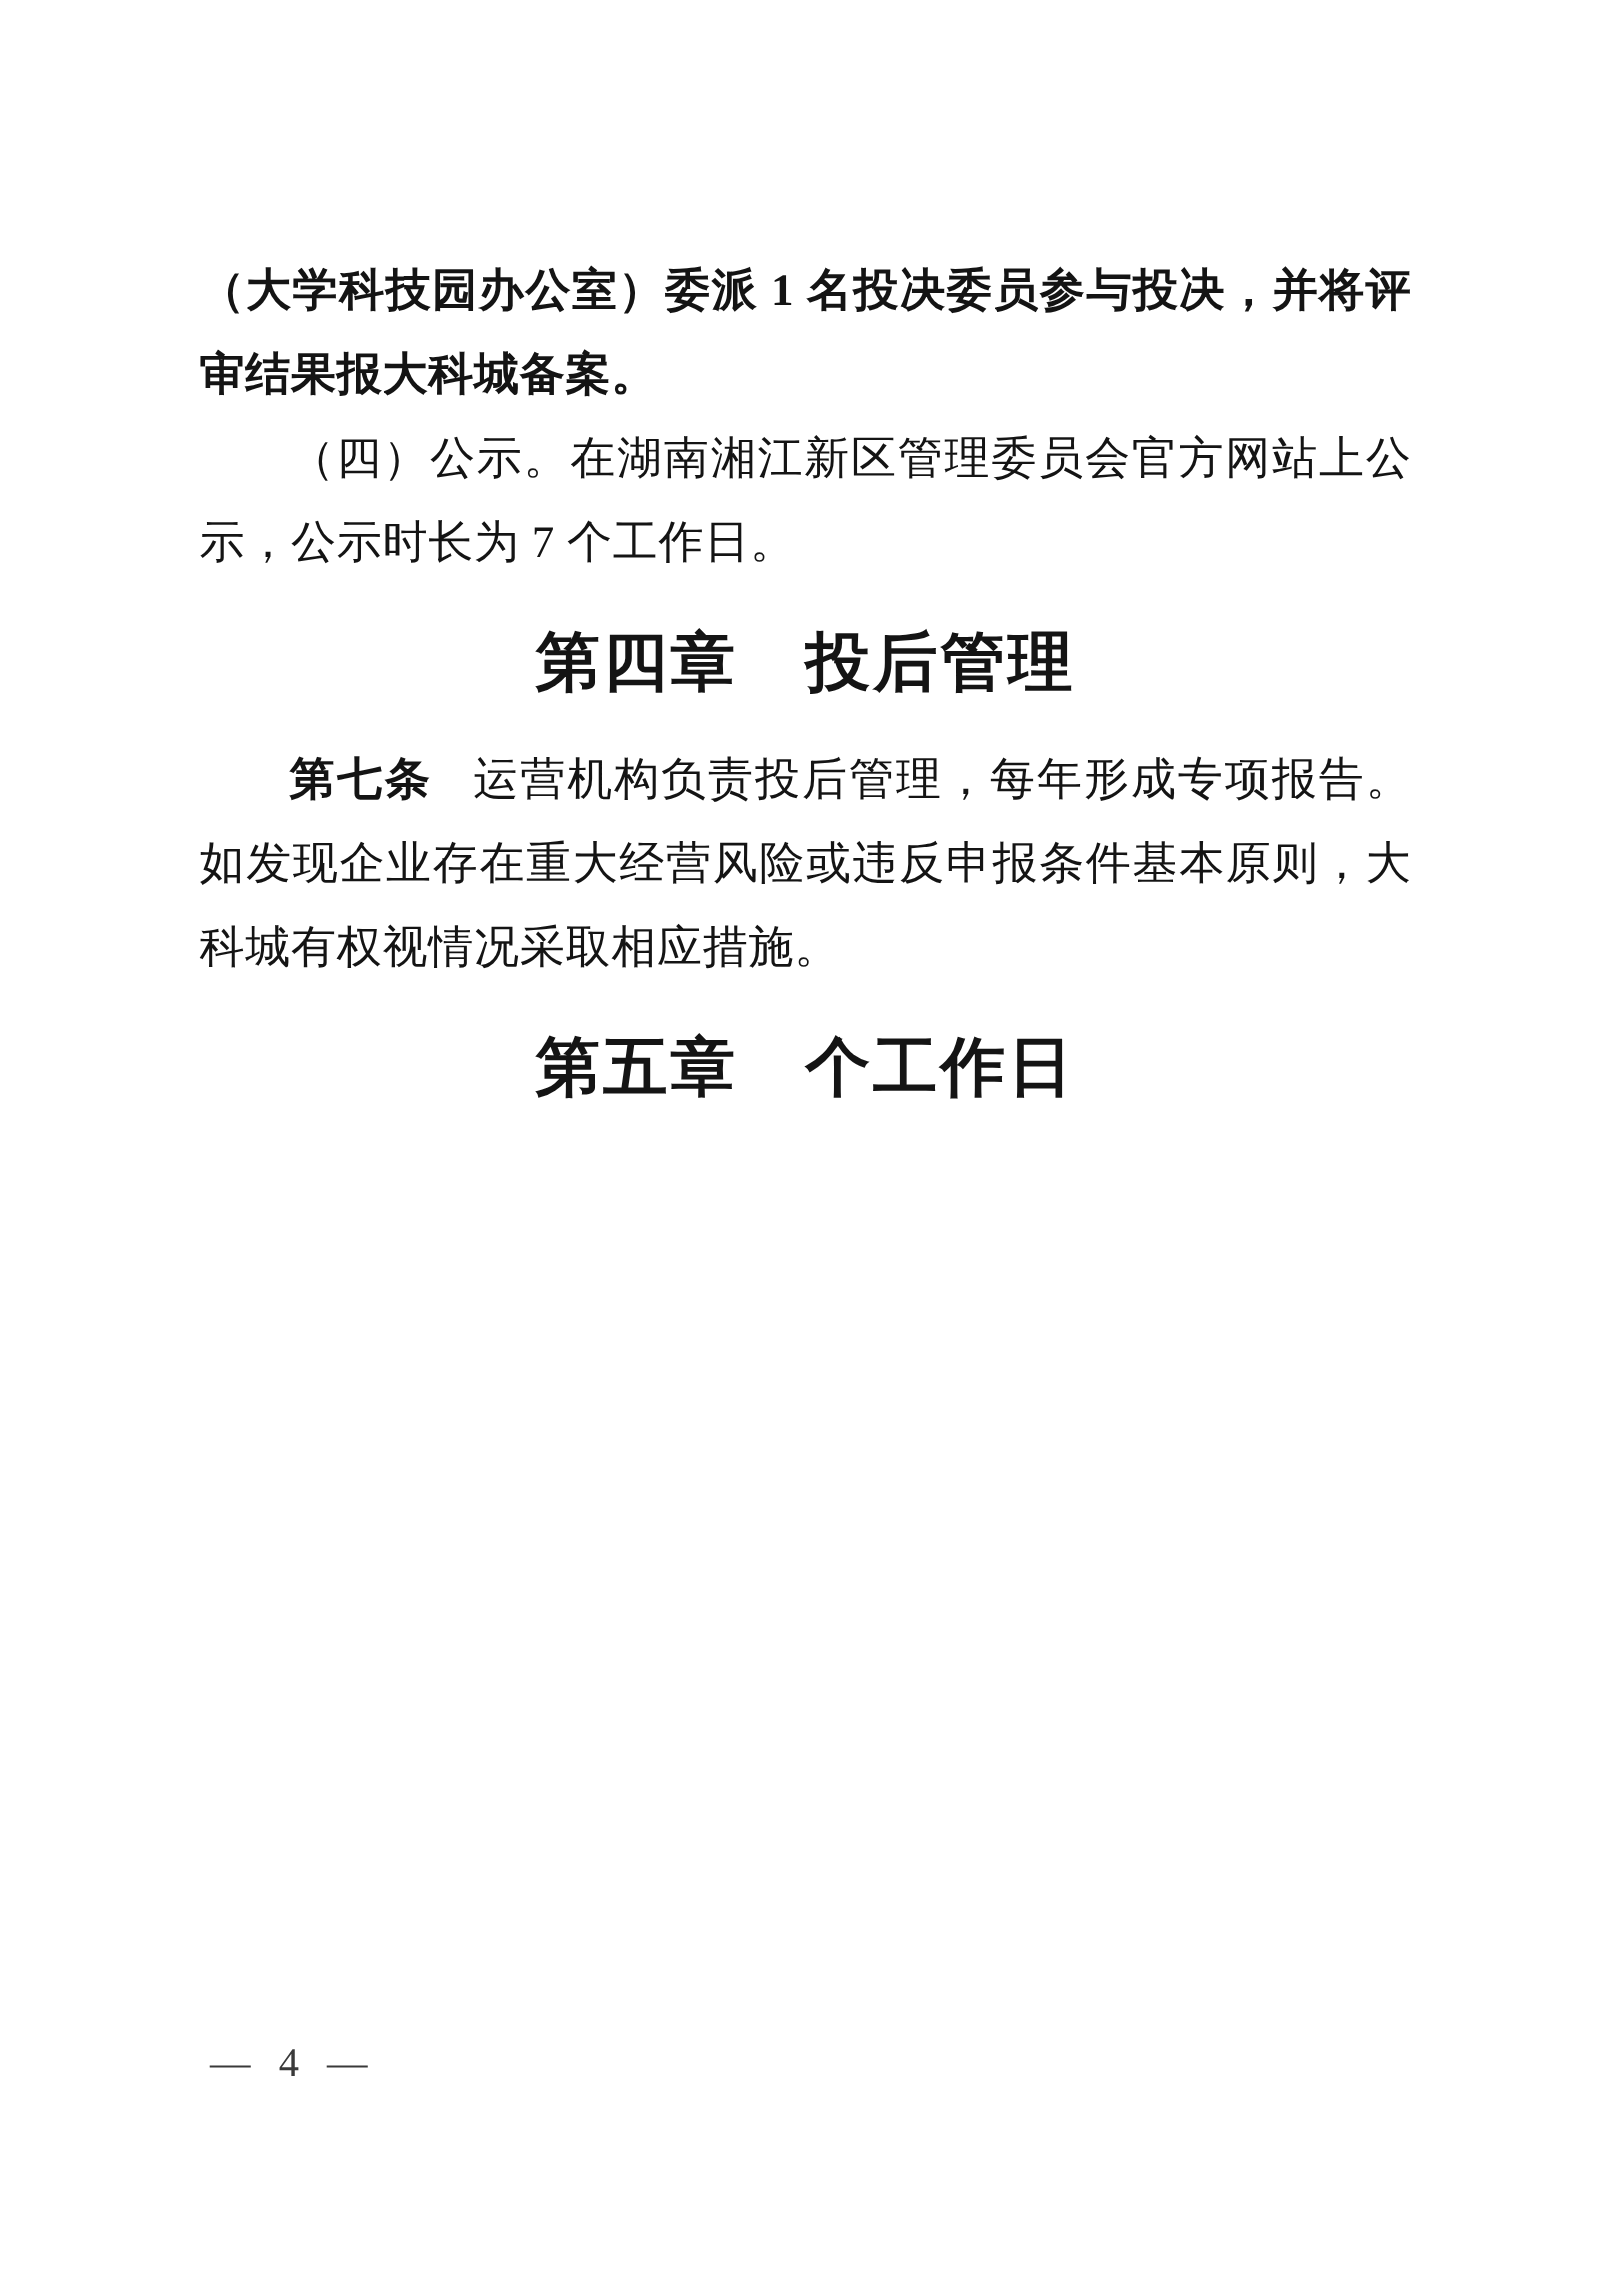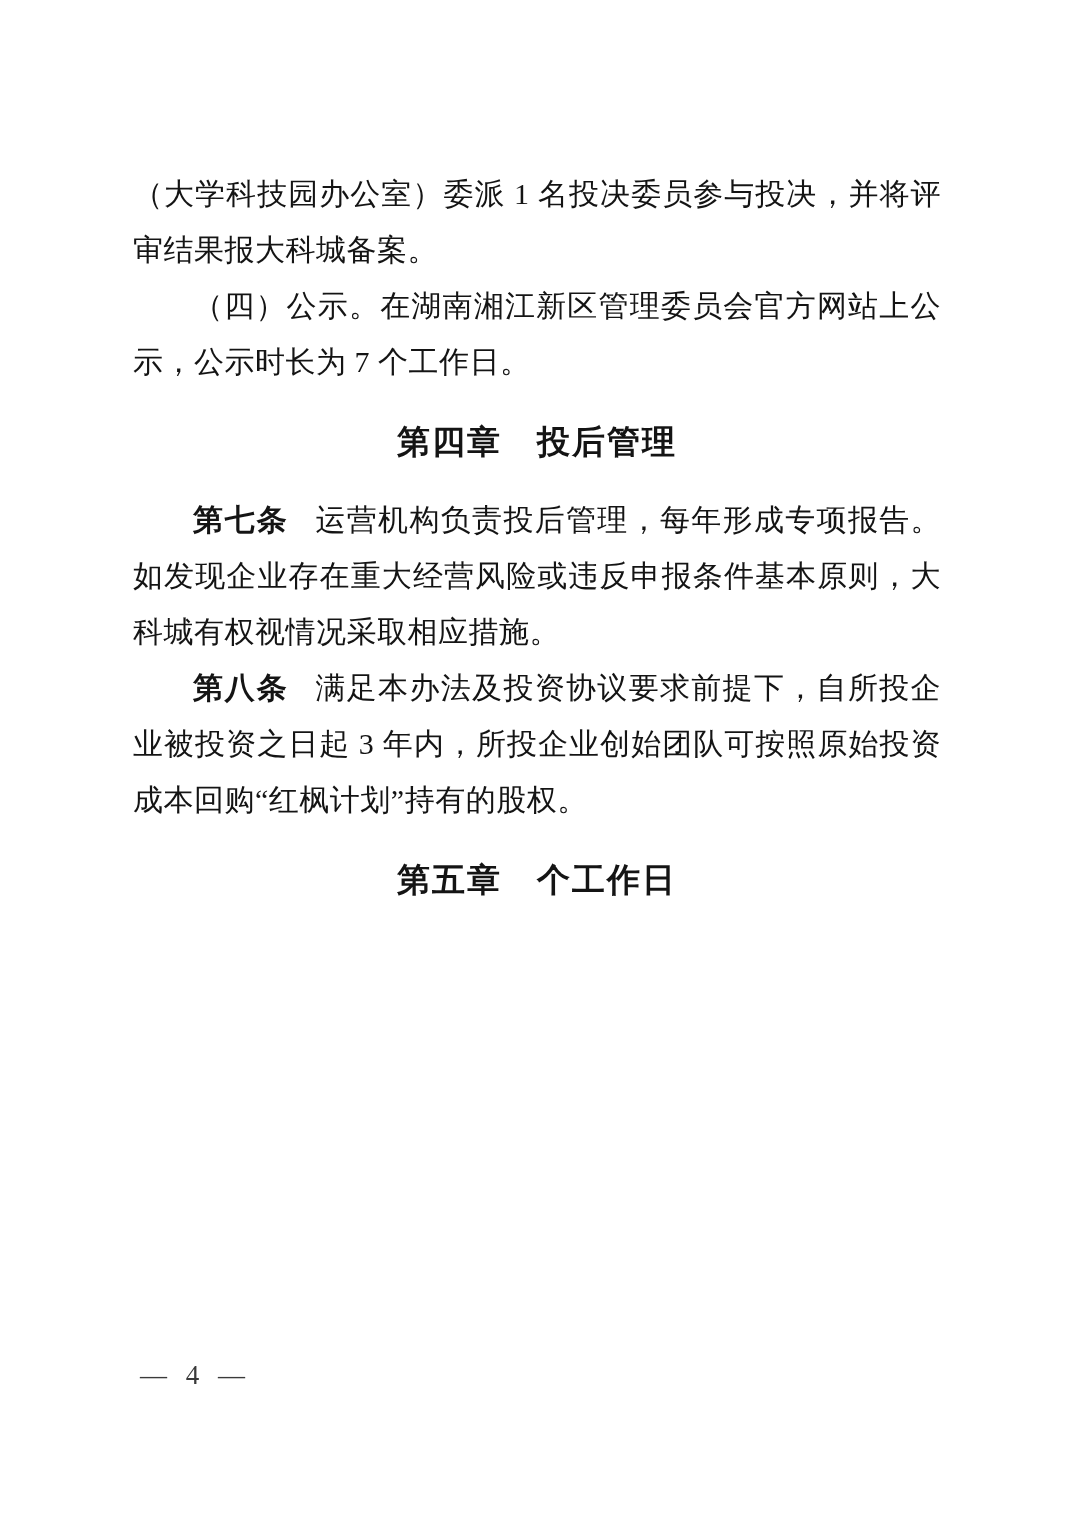--- a/index.html
+++ b/index.html
@@ -28,26 +28,27 @@
     font-family: "Liberation Serif", "DejaVu Serif", serif;
     font-size: 30px;
     line-height: 56px;
     text-align: justify;
     text-indent: 2em;
     letter-spacing: 0.5px;
     word-break: break-all;
   }
   .para.no-indent {
     text-indent: 0;
+    font-weight: bold;
   }
   .chapter {
     margin: 22px 0 20px 0;
     font-family: "Liberation Sans", "DejaVu Sans", sans-serif;
     font-weight: bold;
-    font-size: 33px;
+    font-size: 43px;
     line-height: 60px;
     text-align: center;
     letter-spacing: 2px;
   }
   .lead {
     font-family: Liberation Sans, sans-serif;
     font-weight: bold;
     margin-right: 0.9em;
     letter-spacing: 1px;
   }
@@ -69,21 +70,20 @@
   <div class="content">
 
     <p class="para no-indent">（大学科技园办公室）委派 1 名投决委员参与投决，并将评审结果报大科城备案。</p>
 
     <p class="para">（四）公示。在湖南湘江新区管理委员会官方网站上公示，公示时长为 7 个工作日。</p>
 
     <h2 class="chapter">第四章　投后管理</h2>
 
     <p class="para article"><span class="lead">第七条</span><span>运营机构负责投后管理，每年形成专项报告。如发现企业存在重大经营风险或违反申报条件基本原则，大科城有权视情况采取相应措施。</span></p>
 
-    <p class="para article"><span class="lead">第八条</span><span>满足本办法及投资协议要求前提下，自所投企业被投资之日起 3 年内，所投企业创始团队可按照原始投资成本回购“红枫计划”持有的股权。</span></p>
 
 
 
     <h2 class="chapter">第五章　个工作日</h2>
 
 
   </div>
 
   <div class="footer">— 4 —</div>
 </div>

